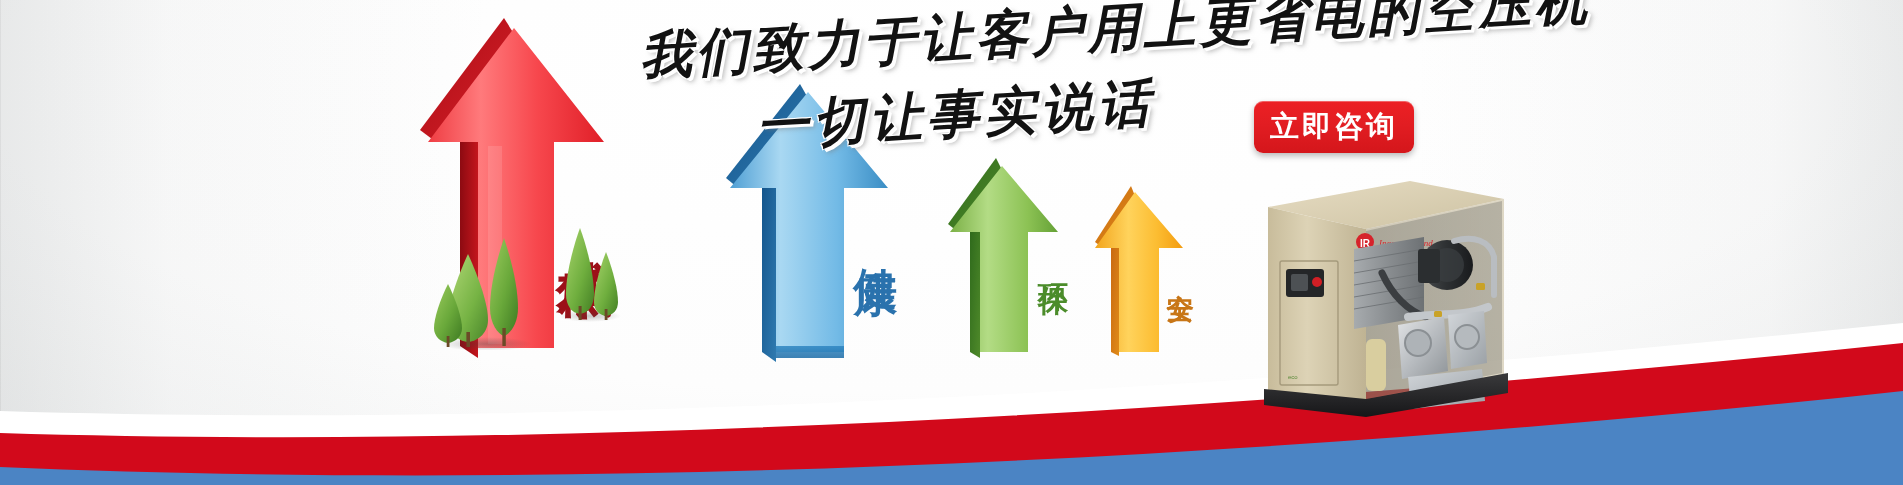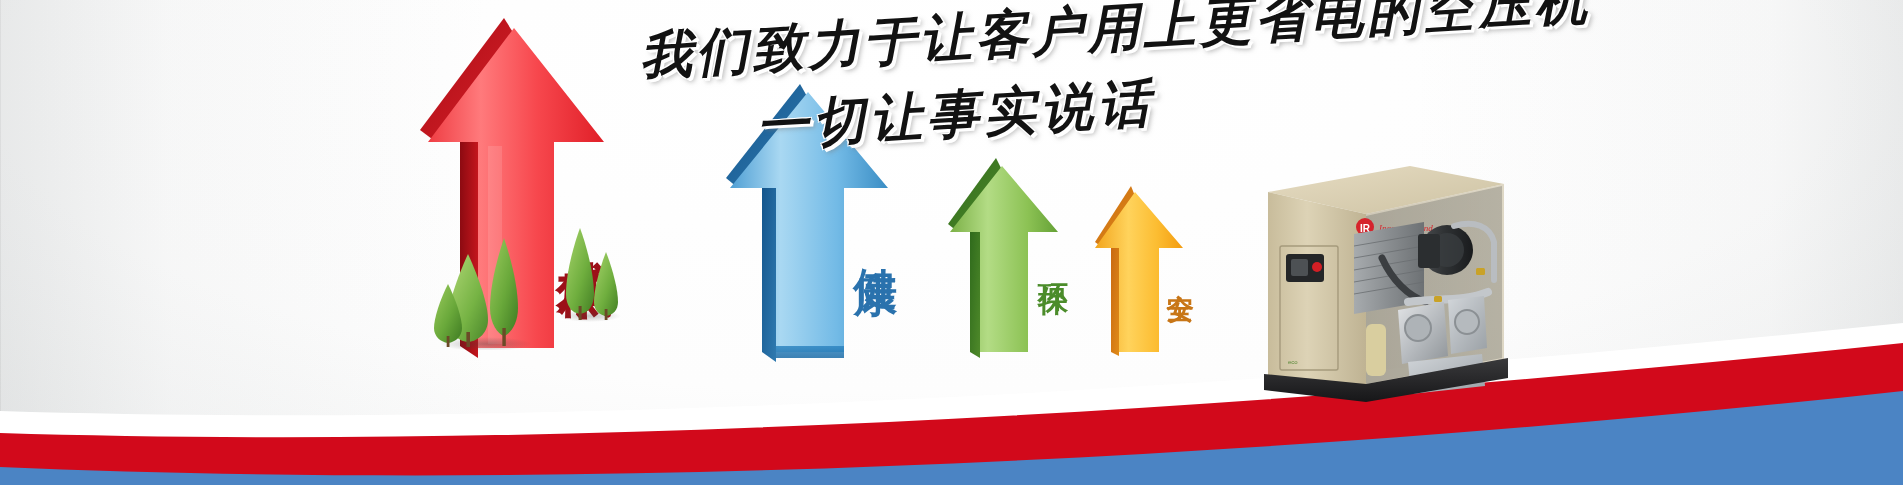--- a/index.html
+++ b/index.html
@@ -66,21 +66,21 @@
     display:flex;align-items:center;justify-content:center;
     cursor:pointer;
     font-family:"Liberation Sans","DejaVu Sans",sans-serif;
   }
 
   
   .tree{position:absolute;}
   .tree svg{display:block;}
 
   
-  #machine{position:absolute;left:1258px;top:150px;width:250px;height:252px;}
+  #machine{position:absolute;left:1258px;top:165px;width:250px;height:252px;}
   #machine svg{display:block;}
 </style>
 </head>
 <body>
 
 <div id="banner">
 
   <div id="bg-streaks"></div>
 
   <div class="ribbon">
@@ -252,20 +252,21 @@
       <path d="M48,26 C55,44 60,64 60,76 C60,84 55,89 48,90 C41,89 36,84 36,76 C36,64 41,44 48,26 Z" fill="url(#tg3)"></path>
       <rect x="46.7" y="83" width="2.8" height="11" fill="#6b4a27"></rect>
     </svg>
   </div>
 
   <div id="headline">
     <div class="hl-line" id="hl1">我们致力于让客户用上更省电的空压机</div>
     <div class="hl-line" id="hl2">一切让事实说话</div>
   </div>
 
+  <div id="cta">立即咨询</div>
 
   <div id="machine">
     <svg width="250" height="252" viewBox="0 0 250 252">
       <defs>
         <linearGradient id="cab" x1="0" y1="0" x2="1" y2="0">
           <stop offset="0%" stop-color="#c8bc9b"></stop>
             <stop offset="40%" stop-color="#ddd3b6"></stop>
           <stop offset="100%" stop-color="#bfb393"></stop>
         </linearGradient>
         <linearGradient id="cabTop" x1="0" y1="0" x2="1" y2="1">

